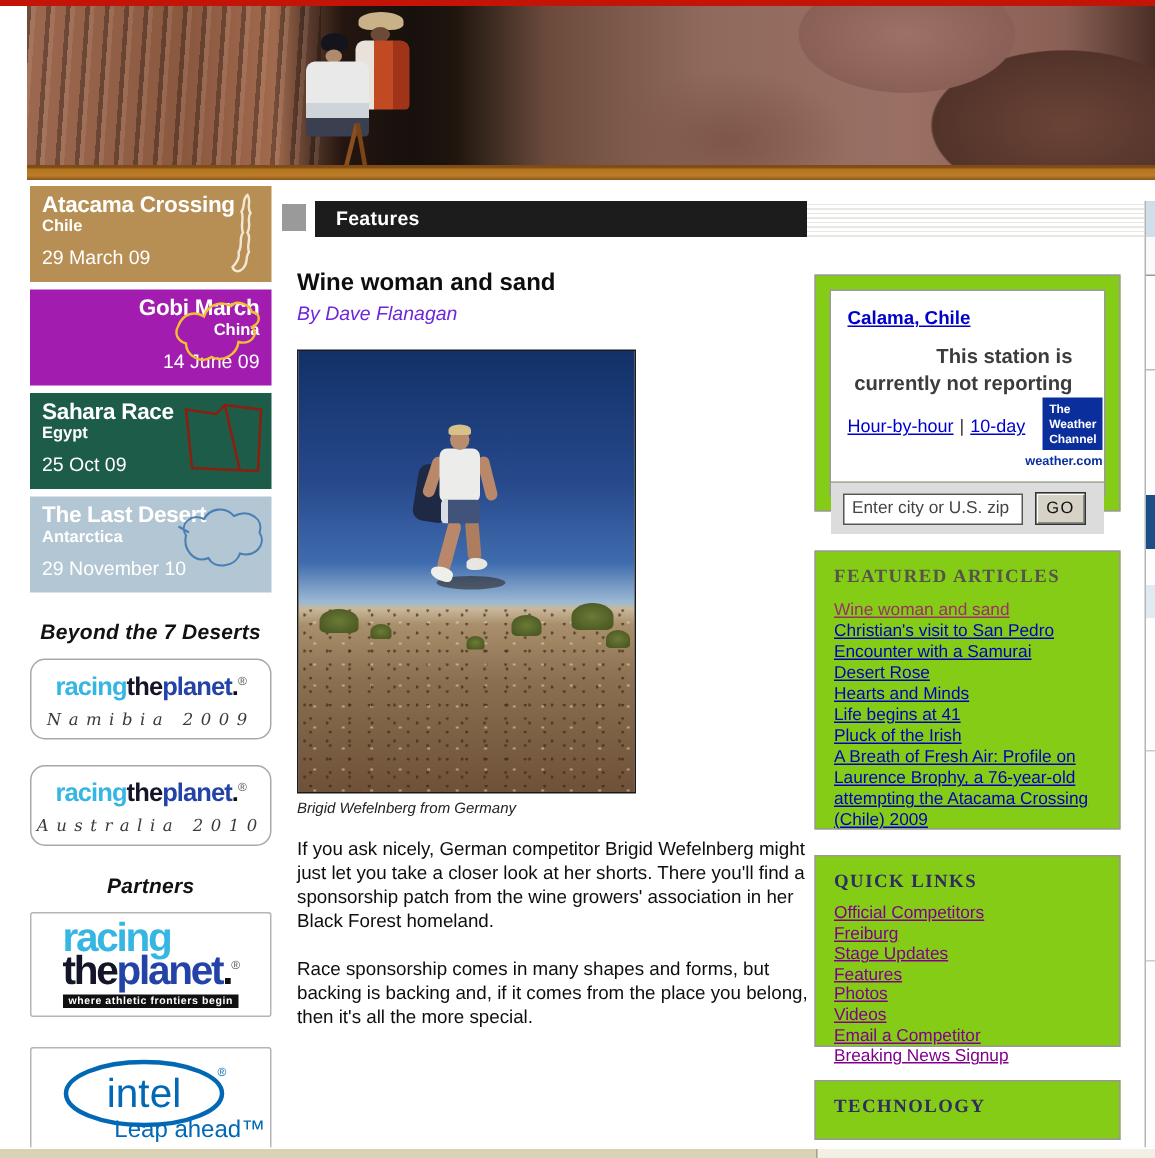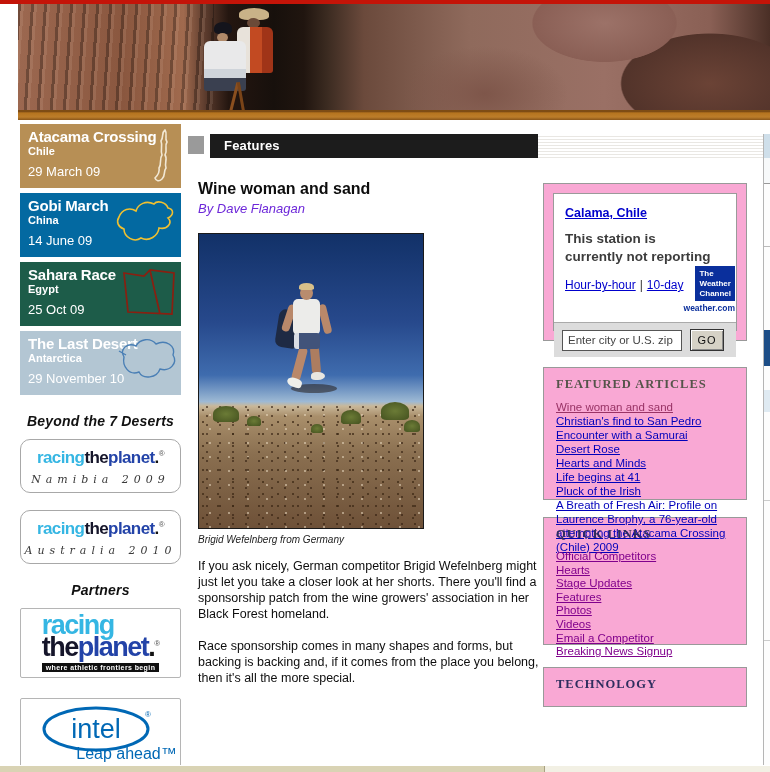--- a/index.html
+++ b/index.html
@@ -112,40 +112,40 @@
   .w-shoeL{ position:absolute; left:88px; top:144px; width:15px; height:9px; background:#efefea; border-radius:50% 40% 30% 50%; transform:rotate(18deg); }
   .w-shoeR{ position:absolute; left:112px; top:138px; width:14px; height:8px; background:#e8e6e0; border-radius:40% 50% 50% 30%; }
   .w-armL { position:absolute; left:86px; top:70px; width:8px; height:28px; background:#b9886a; transform:rotate(18deg); border-radius:4px; }
   .w-armR { position:absolute; left:122px; top:70px; width:8px; height:30px; background:#b9886a; transform:rotate(-14deg); border-radius:4px; }
   .w-shadow{position:absolute; left:92px; top:150px; width:46px; height:9px; background:rgba(30,18,10,.5); border-radius:50%; }
   .caption { font-style:italic; font-size:10px; color:#222; margin:0 0 13px 0; }
   .article p { font-size:12.5px; line-height:16px; margin:0 0 16px 0; color:#0e0e0e; }
 
   
   .rail { position:absolute; left:543px; top:183px; width:204px; }
-  .rail-box { border:1px solid #999; background:#f9a8d4; }
+  .rail-box { border:1px solid #999; background:#84cc16; }
   .weather-box { height:158px; padding:9px; margin-bottom:26px; }
   .w-panel { border:1px solid #9a9a9a; height:100%; display:flex; flex-direction:column; }
   .w-top { background:#fff; flex:1; padding:9px 11px; }
   .w-loc { font-size:12.5px; font-weight:bold; color:#0000cc; text-decoration:underline; cursor:pointer; display:inline-block; margin-bottom:10px; }
-  .w-status { font-size:13.5px; font-weight:bold; color:#3c3c3c; line-height:1.35; width:150px; margin-bottom:12px; }
+  .w-status { font-size:13.5px; font-weight:bold; color:#3c3c3c; line-height:1.35; width:150px; margin-bottom:12px;text-align:right; }
   .w-links-row { display:flex; align-items:flex-start; }
   .w-link { font-size:12px; color:#0000cc; text-decoration:underline; cursor:pointer; white-space:nowrap; }
   .w-sep { font-size:12px; color:#333; margin:0 4px; }
   .twc { margin-left:auto; text-align:right; margin-top:-12px; }
   .twc-sq { background:#0a2f9c; color:#fff; font-size:8px; font-weight:bold; line-height:1.2;
     padding:3px 4px; display:inline-block; text-align:left; cursor:pointer; }
   .twc-dom { color:#0a2f9c; font-size:8.5px; font-weight:bold; margin-top:2px; }
   .w-bottom { background:#dcdcdc; border-top:1px solid #aaa; padding:6px 8px; display:flex; align-items:center; }
   .w-input { width:120px; height:21px; border:1px solid #555; font-size:11.5px; color:#444; padding:2px 5px; font-family:"Liberation Sans",sans-serif; }
   .w-go { margin-left:8px; width:34px; height:22px; background:#d6d2c6; border:1px solid #333;
     box-shadow:inset 1px 1px 0 #fff, inset -1px -1px 0 #8a8a8a;
     font-size:11px; color:#111; letter-spacing:1px; cursor:pointer; font-family:"Liberation Sans",sans-serif; }
   .list-box { padding:9px 12px 8px 12px; }
-  .featured-box { height:133px; margin-bottom:17px; }
+  .featured-box { height:186px; margin-bottom:17px; }
   .quick-box { height:128px; margin-bottom:22px; }
   .tech-box { height:40px; }
   .rail-heading { font-family:"Liberation Serif", serif; font-weight:bold; font-size:12.5px;
     letter-spacing:1px; margin-bottom:8px; }
   .h-featured { color:#55544a; }
   .h-quick, .h-tech { color:#2e2e5e; }
   .rail-link { display:block; font-size:11.5px; line-height:14px; text-decoration:underline; cursor:pointer; }
   .featured-box .rail-link { color:#0000bb; }
   .featured-box .rail-link.visited { color:#993366; }
   .quick-box .rail-link { color:#80008c; line-height:13.6px; }
@@ -186,21 +186,21 @@
 
   <div class="race-card" style="background-color: rgb(183, 143, 85);">
     <div class="race-name">Atacama Crossing</div>
     <div class="race-loc">Chile</div>
     <div class="race-date">29 March 09</div>
     <svg class="race-map" width="30" height="56" viewBox="0 0 30 56">
       <path d="M17,2 C20,6 16,10 19,14 C16,18 20,22 17,27 C20,31 16,35 18,40 C15,44 18,47 14,51 C11,54 8,53 7,50 C10,47 12,44 11,40 C14,36 11,31 14,27 C12,22 15,18 13,13 C16,9 13,5 17,2 Z" fill="none" stroke="#f2e8d4" stroke-width="1.6"></path>
     </svg>
   </div>
 
-  <div class="race-card" style="background-color: #0369a1;">
+  <div class="race-card" style="background-color: #a21caf; text-align: right;">
     <div class="race-name">Gobi March</div>
     <div class="race-loc">China</div>
     <div class="race-date">14 June 09</div>
     <svg class="race-map" width="68" height="52" viewBox="0 0 68 52">
       <path d="M9,20 C12,12 20,10 26,14 C28,7 36,3 44,7 C47,3 56,5 58,11 C64,12 64,18 58,21 C63,26 57,33 49,31 C48,39 39,45 31,41 C24,46 14,40 14,32 C8,30 6,25 9,20 Z" fill="none" stroke="#f0c030" stroke-width="1.6"></path>
     </svg>
   </div>
 
   <div class="race-card" style="background-color: rgb(29, 92, 73);">
     <div class="race-name">Sahara Race</div>
@@ -315,33 +315,33 @@
       <div class="w-bottom">
         <input class="w-input" type="text" value="Enter city or U.S. zip" style="">
         <button class="w-go">GO</button>
       </div>
     </div>
   </div>
 
   <div class="rail-box list-box featured-box">
     <div class="rail-heading h-featured">FEATURED ARTICLES</div>
     <a class="rail-link visited">Wine woman and sand</a>
-    <a class="rail-link">Christian's find to San Pedro</a>
+    <a class="rail-link">Christian's visit to San Pedro</a>
     <a class="rail-link">Encounter with a Samurai</a>
     <a class="rail-link">Desert Rose</a>
     <a class="rail-link">Hearts and Minds</a>
     <a class="rail-link">Life begins at 41</a>
     <a class="rail-link">Pluck of the Irish</a>
     <a class="rail-link">A Breath of Fresh Air: Profile on Laurence Brophy, a 76-year-old attempting the Atacama Crossing (Chile) 2009</a>
   </div>
 
   <div class="rail-box list-box quick-box">
     <div class="rail-heading h-quick">QUICK LINKS</div>
     <a class="rail-link">Official Competitors</a>
-    <a class="rail-link">Hearts</a>
+    <a class="rail-link">Freiburg</a>
     <a class="rail-link">Stage Updates</a>
     <a class="rail-link">Features</a>
     <a class="rail-link">Photos</a>
     <a class="rail-link">Videos</a>
     <a class="rail-link">Email a Competitor</a>
     <a class="rail-link">Breaking News Signup</a>
   </div>
 
   <div class="rail-box list-box tech-box">
     <div class="rail-heading h-tech">TECHNOLOGY</div>

